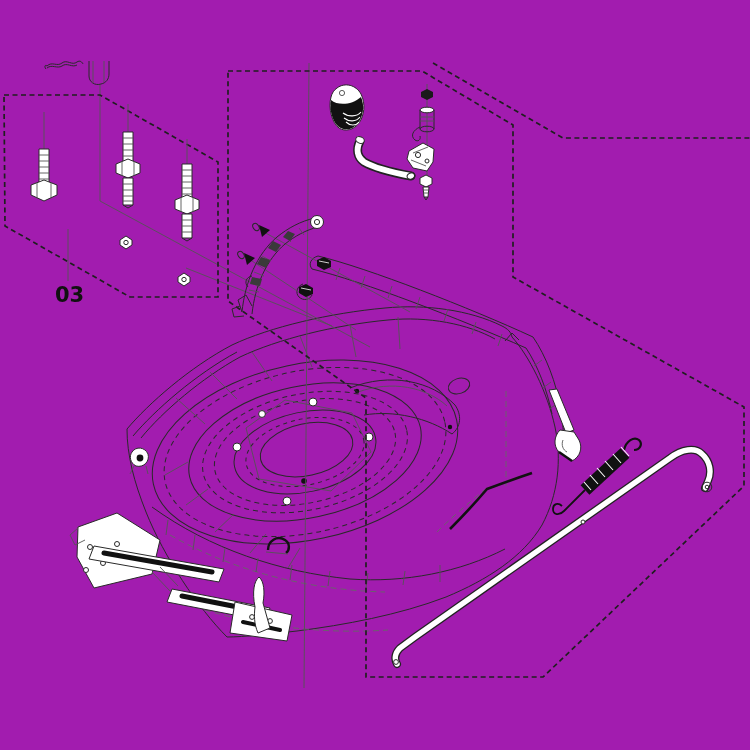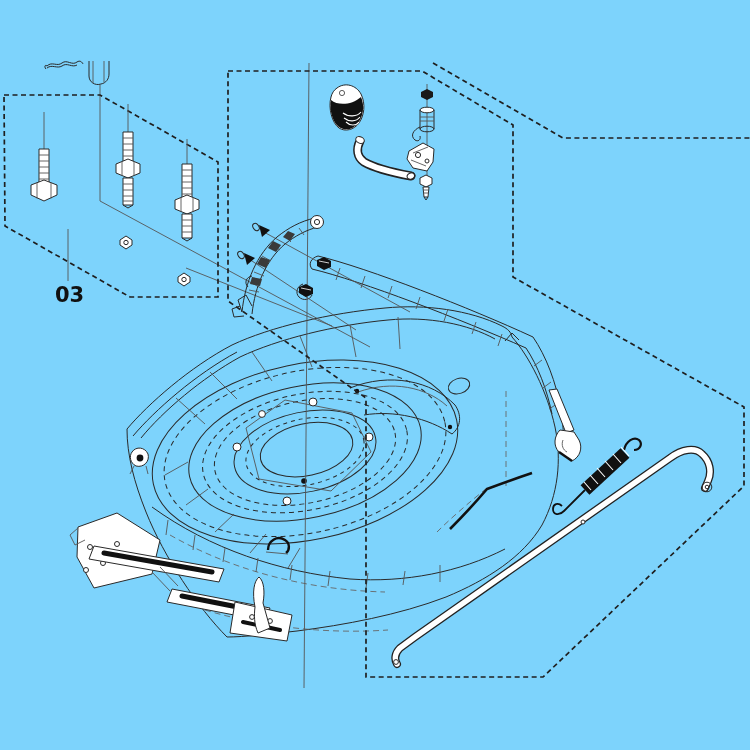--- a/index.html
+++ b/index.html
@@ -1,16 +1,16 @@
 <!DOCTYPE html>
 <html><head>
 <meta charset="utf-8">
 <style>
   html,body{margin:0;padding:0;background:#fff;}
-  .stage{width:750px;height:750px;background:#7dd3fc;position:relative;overflow:hidden;
+  .stage{width:750px;height:750px;background:#a21caf;position:relative;overflow:hidden;
          font-family:"DejaVu Sans",sans-serif;}
   svg{display:block;}
   .ink{stroke:#2a2a2a;fill:none;stroke-width:1;}
   .ink2{stroke:#2a2a2a;fill:#ffffff;stroke-width:1;}
   .thin{stroke:#555;fill:none;stroke-width:0.9;}
   .dashbox{stroke:#1f1f1f;fill:none;stroke-width:1.7;stroke-dasharray:5 3.5;}
   .hid{stroke:#666;fill:none;stroke-width:0.9;stroke-dasharray:6 4;}
   .heavy{stroke:#111;fill:none;stroke-width:2.6;}
   .lbl{font-family:"DejaVu Sans",sans-serif;font-weight:bold;font-size:21px;fill:#111;}
 </style>

